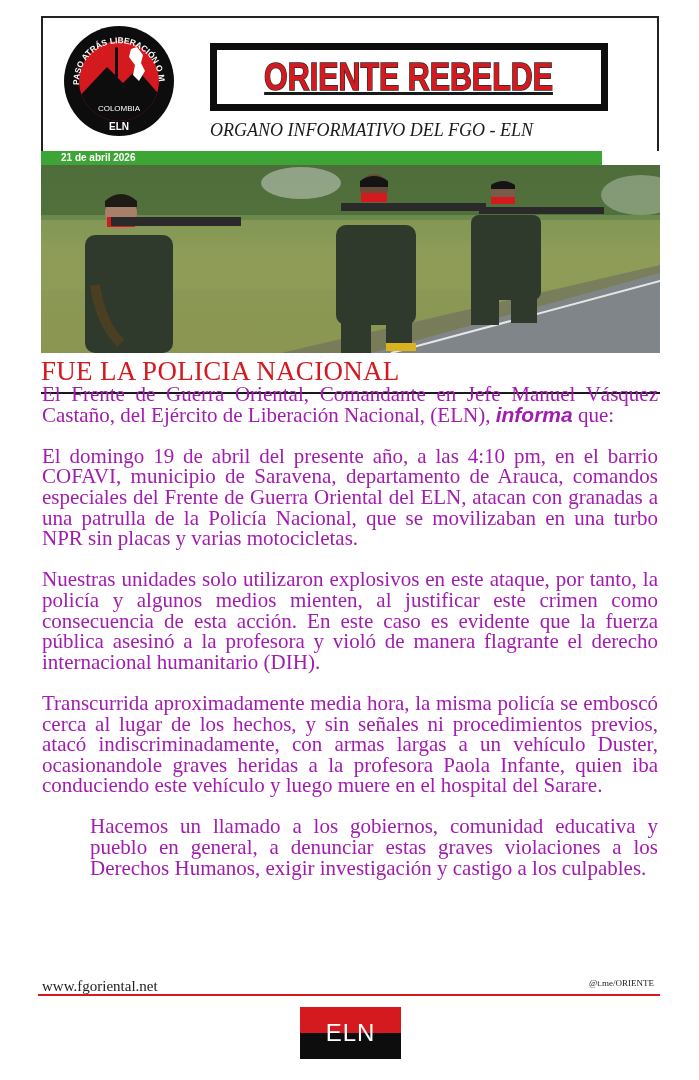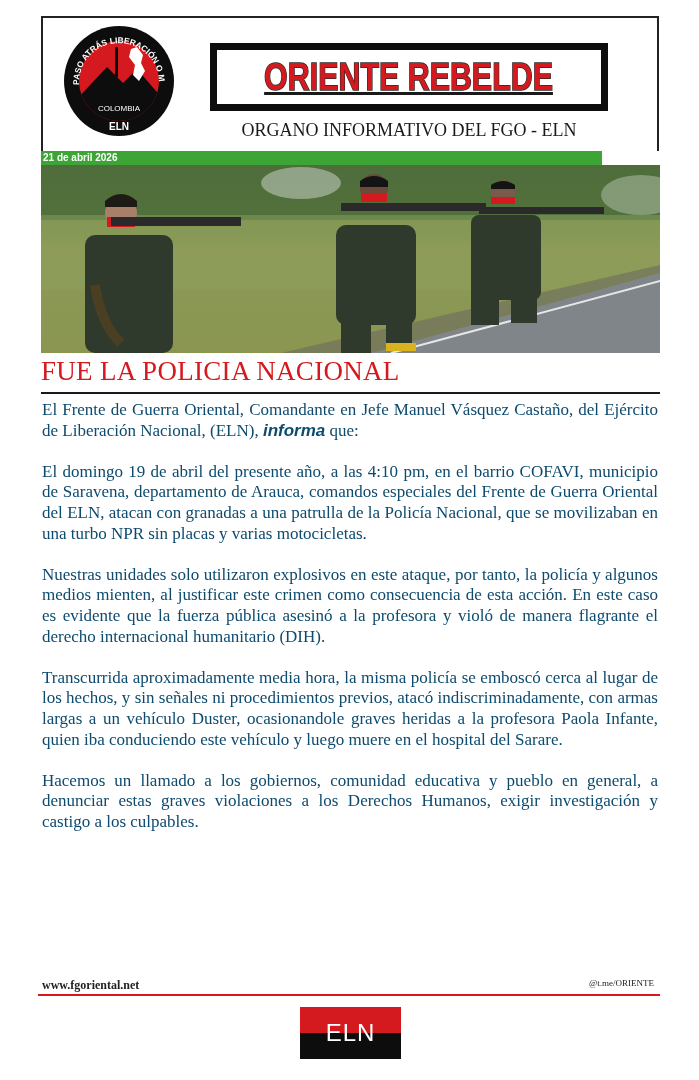--- a/index.html
+++ b/index.html
@@ -17,50 +17,51 @@
     display: flex; align-items: center; justify-content: center; text-decoration: underline;
   }
   .title-text {
     font-family: "Liberation Sans", sans-serif; font-weight: 700;
     font-size: 38px; letter-spacing: 0px; color: #d51a1f;
     transform: scaleX(0.80); white-space: nowrap;
     -webkit-text-stroke: 1.5px #2a2a2a; paint-order: stroke fill;
     line-height: 1;
   }
   .subtitle {
-    position: absolute; left: 210px; top: 120px; width: 398px; text-align: center;
+    position: absolute; left: 210px; top: 120px; width: 398px; text-align: left;
     font-family: "Liberation Serif", serif; font-size: 18px; color: #1a1a1a;
     white-space: nowrap;
+    font-style: italic;
   }
   .date-bar {
     position: absolute; left: 41px; top: 151px; width: 561px; height: 14px;
     background: #3da535; color: #fff;
     font-family: "Liberation Sans", sans-serif; font-weight: 700; font-size: 10px;
-    line-height: 14px; padding-left: 2px;
+    line-height: 14px; padding-left: 20px;
   }
   .photo {
     position: absolute; left: 41px; top: 165px; width: 619px; height: 188px; overflow: hidden;
   }
   .headline {
     position: absolute; left: 41px; top: 356px; width: 619px; 
     font-family: "Liberation Serif", serif; font-size: 27px; color: #d51a1f;
     letter-spacing: 0.3px; white-space: nowrap;
   }
   .rule-black {
     position: absolute; left: 41px; top: 392px; width: 619px; height: 2px; background: #1a1a1a;
   }
   .body-text {
-    position: absolute; left: 42px; top: 400px; width: 616px;
-    font-size: 17px; line-height: 20.6px; text-align: justify; color: #0c4a6e;
+    position: absolute; left: 42px; top: 384px; width: 616px;
+    font-size: 21px; line-height: 20.6px; text-align: justify; color: #a21caf;
   }
   .body-text p { margin-bottom: 20.6px; }
-  .body-text p.last { margin-bottom: 0; }
+  .body-text p.last { margin-bottom: 0; margin-left: 48px; }
   .body-text .em { font-family: "Liberation Sans", sans-serif; font-weight: 700; font-style: italic; }
   .foot-left {
-    position: absolute; left: 42px; top: 978px; font-size: 12px; color: #222; font-weight: bold;
+    position: absolute; left: 42px; top: 978px; font-size: 15px; color: #222;
   }
   .foot-right {
     position: absolute; right: 45px; top: 978px; font-size: 9px; color: #222;
   }
   .rule-red {
     position: absolute; left: 38px; top: 994px; width: 622px; height: 2px; background: #d51a1f;
   }
   .eln-flag {
     position: absolute; left: 300px; top: 1007px; width: 101px; height: 52px;
   }

